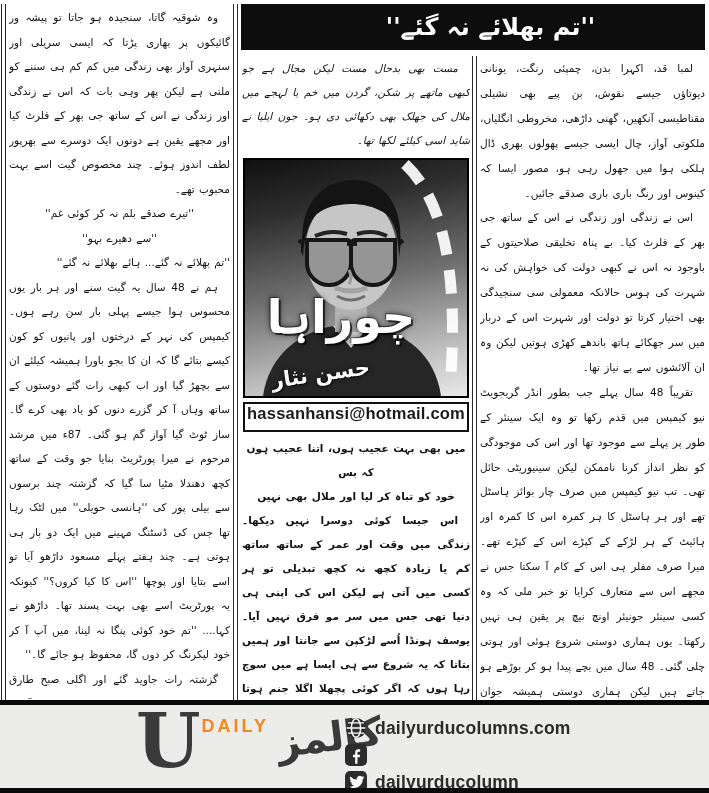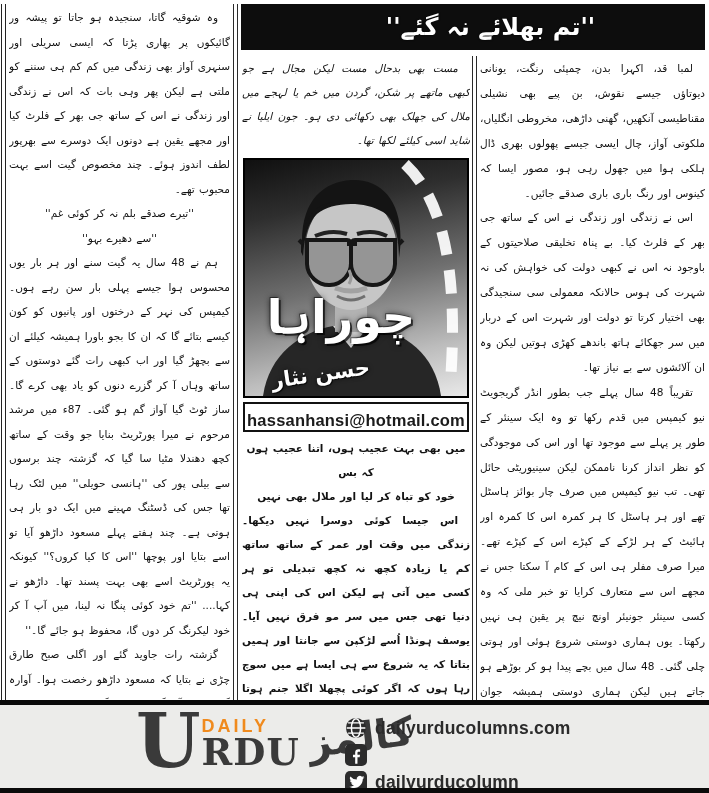--- a/index.html
+++ b/index.html
@@ -40,21 +40,21 @@
            background:linear-gradient(168deg,#101010 0%,#2e2e2e 22%,#6f6f6f 52%,#bcbcbc 80%,#e9e9e9 100%); }
   .photo svg.portrait { position:absolute; left:0; top:0; }
   .dashed-arc { position:absolute; right:0; top:0; }
   .column-logo-text { position:absolute; left:0; right:30px; bottom:56px; text-align:center;
                       direction:rtl; color:#fff; font-size:46px; font-weight:bold; line-height:1;
                       text-shadow:2px 2px 0 rgba(0,0,0,.65),-1px -1px 0 rgba(0,0,0,.5),0 0 6px rgba(0,0,0,.8); }
   .author-name { position:absolute; left:26px; bottom:10px; direction:rtl; color:#fff;
                  font-size:21px; font-weight:bold; transform:rotate(-8deg);
                  text-shadow:1px 1px 0 rgba(0,0,0,.7),0 0 5px rgba(0,0,0,.7); }
   .email-box { position:absolute; left:1px; top:346px; width:226px; height:30px;
-               border:2px solid #111; background:#fff; display:flex; align-items:flex-end; justify-content:center; }
+               border:2px solid #111; background:#fff; display:flex; align-items:flex-start; justify-content:center; }
   .email-text { font-family:"Liberation Sans",sans-serif; font-weight:bold; font-size:16.5px;
                 color:#1b1b1b; letter-spacing:0.2px; }
   .mid-bottom { position:absolute; left:0; top:380px; width:228px; height:264px; overflow:hidden;font-weight:bold; }
 
   
   .hr-main   { position:absolute; left:0; top:700px; width:709px; height:5px; background:#0a0a0a; }
   .footer    { position:absolute; left:0; top:705px; width:709px; height:83px; background:#ececea; }
   .hr-bottom { position:absolute; left:0; top:788px; width:709px; height:5px; background:#0a0a0a; }
 
   .footer-logo { position:absolute; left:136px; top:6px; display:flex; align-items:flex-start; }
@@ -84,20 +84,21 @@
   <div class="vdiv vdiv2"></div>
 
   <div class="banner">
     <div class="banner-title">''تم بھلائے نہ گئے''</div>
   </div>
 
   <div class="col col-left">
       <div class="para justify">وہ شوقیہ گاتا، سنجیدہ ہو جاتا تو پیشہ ور گائیکوں پر بھاری پڑتا کہ ایسی سریلی اور سنہری آواز بھی زندگی میں کم کم ہی سننے کو ملتی ہے لیکن پھر وہی بات کہ اس نے زندگی اور زندگی نے اس کے ساتھ جی بھر کے فلرٹ کیا اور مجھے یقین ہے دونوں ایک دوسرے سے بھرپور لطف اندوز ہوئے۔ چند مخصوص گیت اسے بہت محبوب تھے۔</div>
       <div class="para center">''تیرے صدقے بلم نہ کر کوئی غم''</div>
       <div class="para center">''سے دھیرے بہو''</div>
+      <div class="para right">''تم بھلائے نہ گئے... ہائے بھلائے نہ گئے''</div>
       <div class="para justify">ہم نے 48 سال یہ گیت سنے اور ہر بار یوں محسوس ہوا جیسے پہلی بار سن رہے ہوں۔ کیمپس کی نہر کے درختوں اور پانیوں کو کون کیسے بتائے گا کہ ان کا بجو باورا ہمیشہ کیلئے ان سے بچھڑ گیا اور اب کبھی رات گئے دوستوں کے ساتھ وہاں آ کر گزرے دنوں کو یاد بھی کرے گا۔ ساز ٹوٹ گیا آواز گم ہو گئی۔ 87ء میں مرشد مرحوم نے میرا پورٹریٹ بنایا جو وقت کے ساتھ کچھ دھندلا مٹیا سا گیا کہ گزشتہ چند برسوں سے بیلی پور کی ''ہانسی حویلی'' میں لٹک رہا تھا جس کی ڈسٹنگ مہینے میں ایک دو بار ہی ہوتی ہے۔ چند ہفتے پہلے مسعود داڑھو آیا تو اسے بتایا اور پوچھا ''اس کا کیا کروں؟'' کیونکہ یہ پورٹریٹ اسے بھی بہت پسند تھا۔ داڑھو نے کہا.... ''تم خود کوئی پنگا نہ لینا، میں آپ آ کر خود لیکرنگ کر دوں گا، محفوظ ہو جائے گا۔''</div>
       <div class="para justify">گزشتہ رات جاوید گئے اور اگلی صبح طارق چڑی نے بتایا کہ مسعود داڑھو رخصت ہوا۔ آوارہ گرد لمبی آوارگی پہ نکل گیا اور میں سوچ رہا ہوں میرے دھندلاتے ہوئے پورٹریٹ کا کیا بنے گا۔</div>
     </div>
 
   <div class="col col-mid">
     <div class="mid-top">
         <div class="para justify">مست بھی بدحال مست لیکن مجال ہے جو کبھی ماتھے پر شکن، گردن میں خم یا لہجے میں ملال کی جھلک بھی دکھائی دی ہو۔ جون ایلیا نے شاید اسی کیلئے لکھا تھا۔</div>
       </div>
 
     <div class="photo-frame">
@@ -152,21 +153,20 @@
       <div class="para justify">تقریباً 48 سال پہلے جب بطور انڈر گریجویٹ نیو کیمپس میں قدم رکھا تو وہ ایک سینئر کے طور پر پہلے سے موجود تھا اور اس کی موجودگی کو نظر انداز کرنا ناممکن لیکن سینیوریٹی حائل تھی۔ تب نیو کیمپس میں صرف چار بوائز ہاسٹل تھے اور ہر ہاسٹل کا ہر کمرہ اس کا کمرہ اور ہائیٹ کے ہر لڑکے کے کپڑے اس کے کپڑے تھے۔ میرا صرف مفلر ہی اس کے کام آ سکتا جس نے مجھے اس سے متعارف کرایا تو خبر ملی کہ وہ کسی سینئر جونیئر اونچ نیچ پر یقین ہی نہیں رکھتا۔ یوں ہماری دوستی شروع ہوئی اور ہوتی چلی گئی۔ 48 سال میں بچے پیدا ہو کر بوڑھے ہو جاتے ہیں لیکن ہماری دوستی ہمیشہ جوان رہی۔ وہ دنیا گھوما اور جہاں بھی گیا داستان چھوڑ آیا لیکن اپنی جوانی، آوارگی اور پاکستان نہ چھوڑ سکا۔ ڈالر، پاؤنڈ، درہم، ریال اور روپے اس کیلئے ردی کے ٹکڑے تھے اور وہ کبھی حال</div>
     </div>
 
   <div class="hr-main"></div>
 
   <div class="footer">
     <div class="footer-logo">
       <span class="logo-u">U</span>
       <span class="logo-stack">
         <span class="logo-daily">DAILY</span>
-        <span class="logo-rdu">RDU</span>
       </span>
       <span class="logo-urdu-word">کالمز</span>
     </div>
 
     <div class="social">
       <div class="social-row">
         <svg width="22" height="22" viewBox="0 0 24 24">
           <circle cx="12" cy="12" r="11" fill="#2c2c2c"></circle>
           <g stroke="#ffffff" stroke-width="1.6" fill="none">
             <ellipse cx="12" cy="12" rx="5" ry="10.2"></ellipse>

